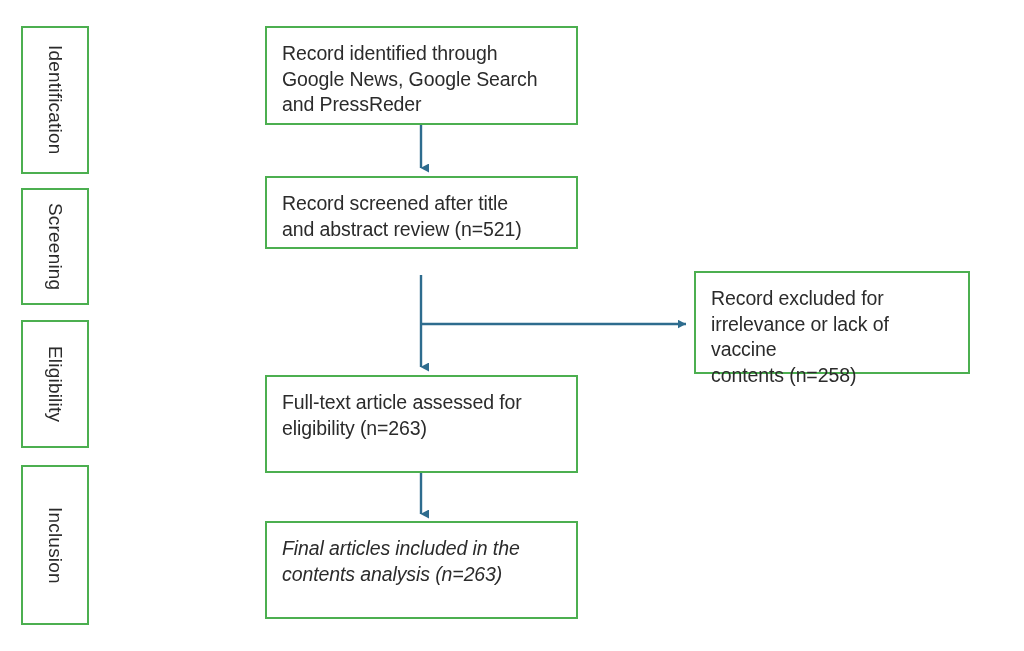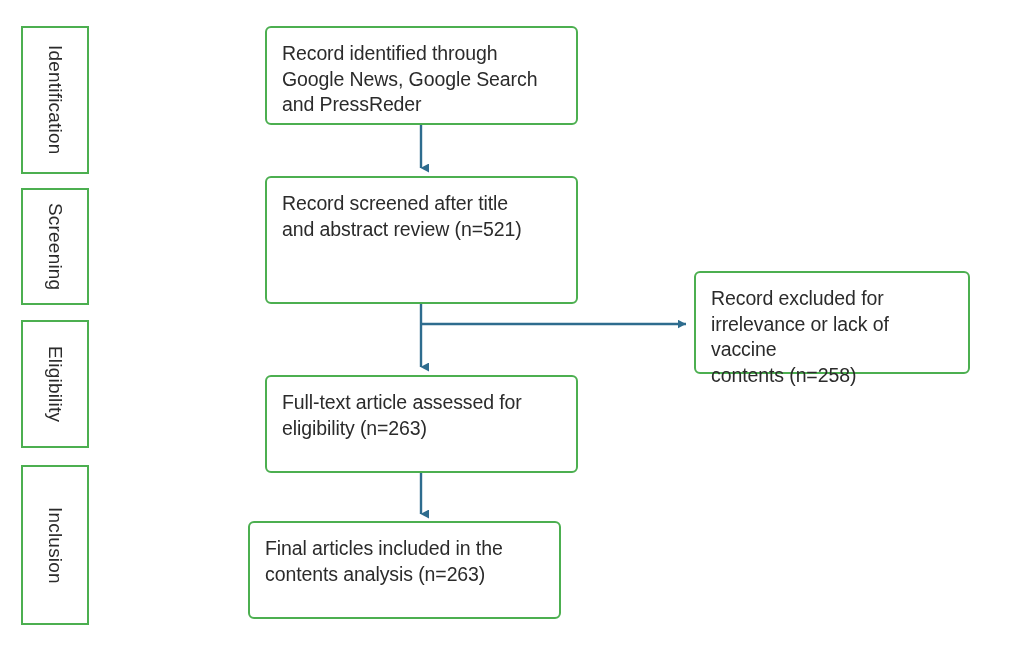--- a/index.html
+++ b/index.html
@@ -52,21 +52,20 @@
     font-size: 19px;
     line-height: 1;
     color: #2b2b2b;
     letter-spacing: 0.2px;
     white-space: nowrap;
   }
 
   
   .step-box {
     padding: 13px 15px 10px 15px;
-    border-radius: 6px;
   }
   .step-text {
     font-size: 19.5px;
     line-height: 1.32;
     color: #2b2b2b;
     white-space: pre-line;
     letter-spacing: -0.1px;
   }
 </style>
 </head>
@@ -116,31 +115,31 @@
   <div class="box stage-box" style="left:21px; top:465px; width:68px; height:160px;">
     <span class="stage-label">Inclusion</span>
   </div>
 
   <div class="box step-box" style="left:265px; top:26px; width:313px; height:99px;">
     <div class="step-text">Record identified through
 Google News, Google Search
 and PressReder</div>
   </div>
 
-  <div class="box step-box" style="left:265px; top:176px; width:313px; height:128px;">
+  <div class="box step-box" style="left:265px; top:176px; width:313px; height:73px;">
     <div class="step-text">Record screened after title
 and abstract review (n=521)</div>
   </div>
 
   <div class="box step-box" style="left:265px; top:375px; width:313px; height:98px;">
     <div class="step-text">Full-text article assessed for
 eligibility (n=263)</div>
   </div>
 
-  <div class="box step-box" style="left:248px; top:521px; width:313px; height:98px;">
+  <div class="box step-box" style="left:265px; top:521px; width:313px; height:98px;font-style:italic;">
     <div class="step-text">Final articles included in the
 contents analysis (n=263)</div>
   </div>
 
   <div class="box step-box" style="left:694px; top:271px; width:276px; height:103px;">
     <div class="step-text">Record excluded for
 irrelevance or lack of vaccine
 contents (n=258)</div>
   </div>
 

